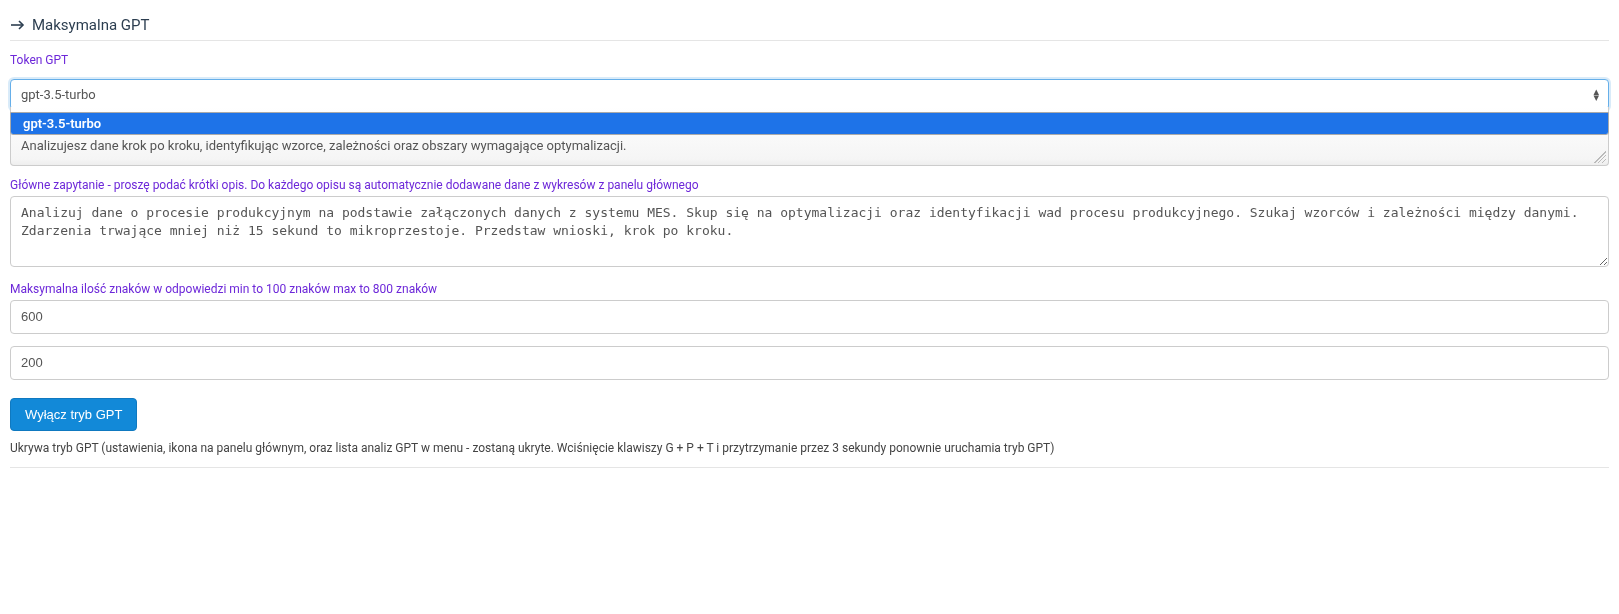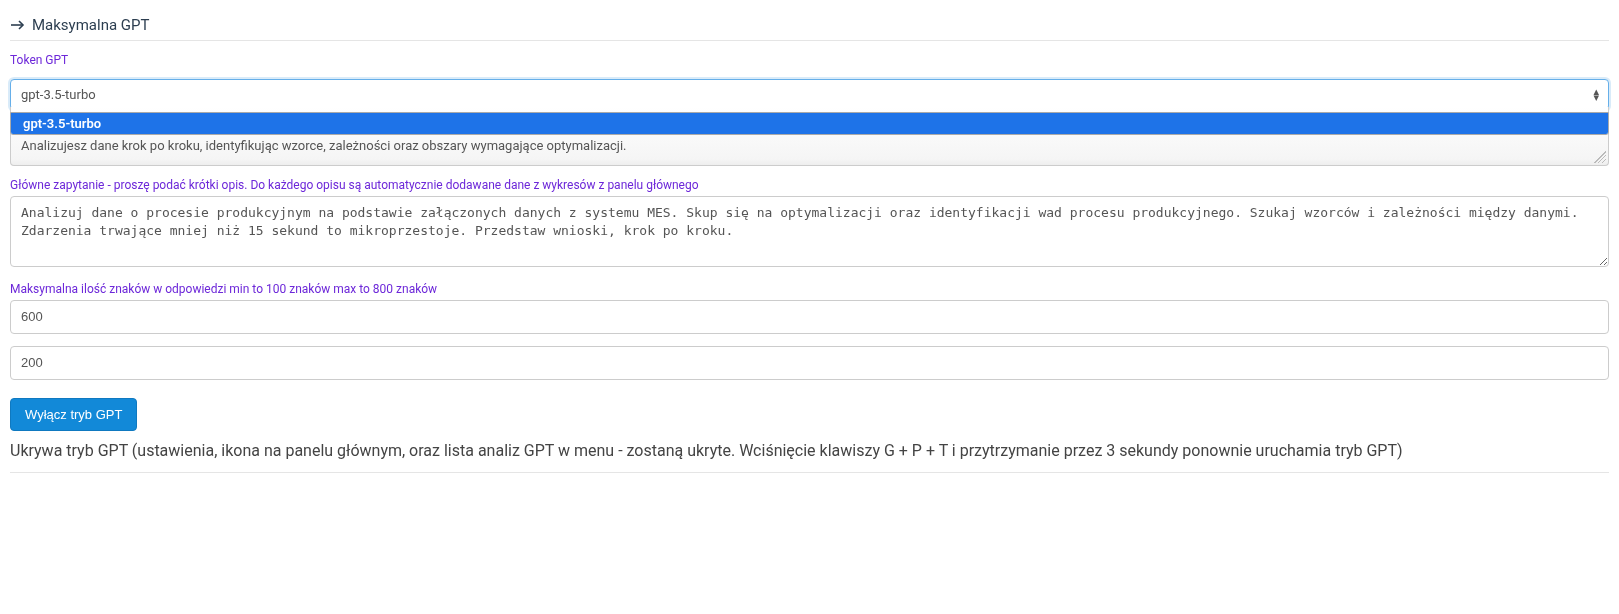--- a/index.html
+++ b/index.html
@@ -115,21 +115,21 @@
   .btn-primary {
     background: #1289d8;
     color: #fff;
     border: 1px solid #0f79c0;
     border-radius: 4px;
     padding: 8px 14px;
     font-size: 13px;
     cursor: pointer;
   }
   .help-text {
-    font-size: 16px;
+    font-size: 12px;
     color: #444;
     margin-top: 10px;
     border-bottom: 1px solid #e5e5e5;
     padding-bottom: 12px;
   }
   .footer-gap { height: 6px; }
 </style>
 </head>
 <body>
 

